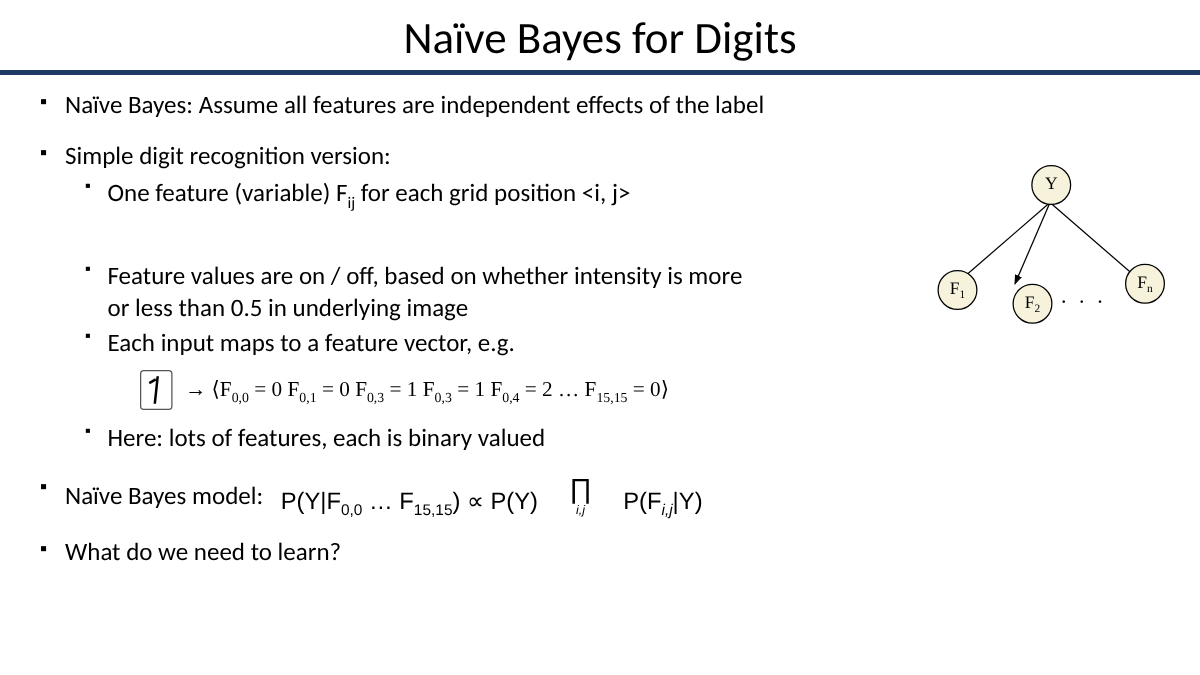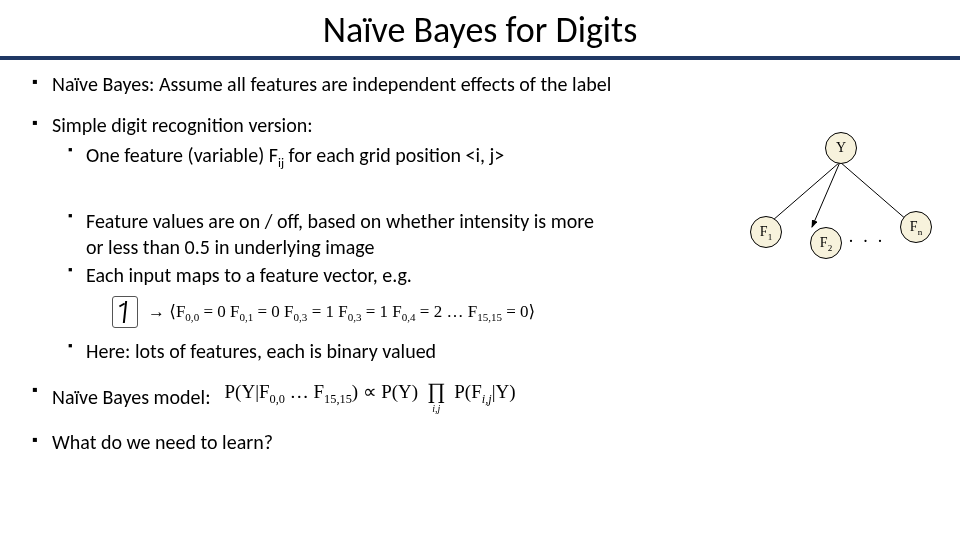--- a/index.html
+++ b/index.html
@@ -109,26 +109,26 @@
     width: 6px;
     height: 2px;
     background: #000;
     transform: rotate(-30deg);
   }
   .formula-text {
     font-family: "Cambria Math", "Times New Roman", serif;
     font-size: 17px;
   }
   .nb-formula {
-    font-family: Liberation Serif, serif;
+    font-family: Liberation Sans, sans-serif;
     font-size: 19px;
     margin-left: 6px;
     display: inline-flex;
-    align-items: flex-start;
-    gap: 6px;
+    align-items: flex-end;
+    gap: 22px;
   }
   .prod {
     display: inline-flex;
     flex-direction: column;
     align-items: center;
     font-size: 22px;
     line-height: 1;
     margin: 0 3px;
   }
   .prod .psub {

